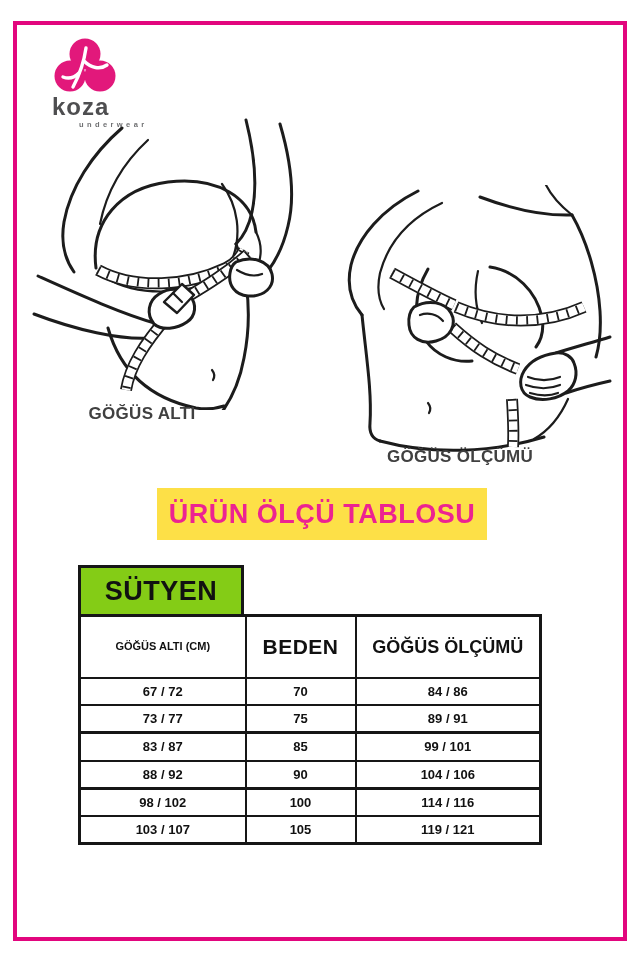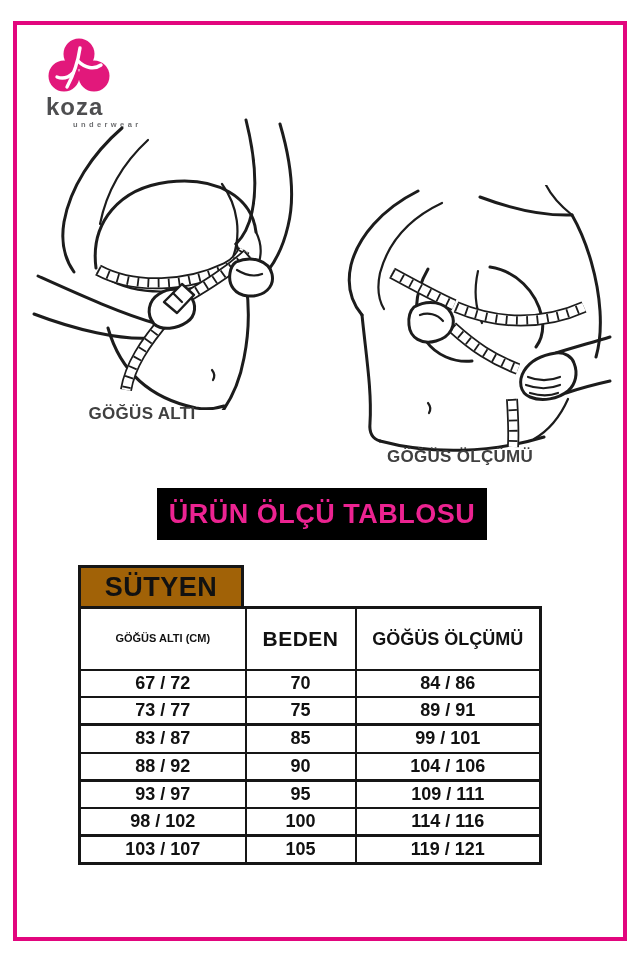--- a/index.html
+++ b/index.html
@@ -5,21 +5,21 @@
   html,body{margin:0;padding:0;background:#ffffff;}
   .page{
     position:relative;width:640px;height:960px;background:#ffffff;overflow:hidden;
     font-family:"Liberation Sans", sans-serif;color:#111;
   }
   .frame{
     position:absolute;left:13px;top:21px;width:614px;height:920px;
     box-sizing:border-box;border:4px solid #e2067e;pointer-events:none;
   }
   
-  .logo{position:absolute;left:46px;top:38px;width:110px;text-align:left;}
+  .logo{position:absolute;left:52px;top:38px;width:110px;text-align:left;}
   .logo svg{display:block;margin-left:2px;}
   .brand-name{
     font-size:24px;font-weight:bold;letter-spacing:1px;color:#4e4e50;
     line-height:1;margin-top:1px;
   }
   .brand-tagline{
     font-size:7.5px;font-weight:bold;letter-spacing:3.4px;color:#6f7072;
     line-height:1;margin-top:2px;padding-left:27px;
   }
   
@@ -32,50 +32,50 @@
   .lbl-bust{left:375px;top:447px;width:170px;}
   .ln{fill:none;stroke:#1c1c1c;stroke-width:3;stroke-linecap:round;stroke-linejoin:round;}
   .ln-thin{fill:none;stroke:#1c1c1c;stroke-width:2.2;stroke-linecap:round;}
   .hand{fill:#ffffff;stroke:#1c1c1c;stroke-width:3;stroke-linejoin:round;}
   .tape-outer{fill:none;stroke:#1c1c1c;stroke-width:12;}
   .tape-inner{fill:none;stroke:#ffffff;stroke-width:8.5;}
   .tape-ticks{fill:none;stroke:#1c1c1c;stroke-width:8.5;stroke-dasharray:1.8 8.5;}
   
   .banner{
     position:absolute;left:157px;top:488px;width:330px;height:52px;
-    background:#000000;display:flex;align-items:center;justify-content:center;
+    background:#fde047;display:flex;align-items:center;justify-content:center;
   }
   .banner-title{
     font-size:27px;font-weight:bold;color:#ec2391;letter-spacing:0.5px;white-space:nowrap;
   }
   
   .table-wrap{position:absolute;left:78px;top:565px;width:461px;}
   .category-box{
-    position:relative;z-index:2;box-sizing:border-box;width:166px;height:44px;
-    border:3px solid #161616;background:#a16207;
+    position:relative;z-index:2;box-sizing:border-box;width:166px;height:52px;
+    border:3px solid #161616;background:#84cc16;
     display:flex;align-items:center;justify-content:center;
     font-size:27px;font-weight:bold;letter-spacing:0.5px;
   }
   table.size-table{
     position:relative;margin-top:-3px;border-collapse:collapse;table-layout:fixed;
     width:461px;border:3px solid #161616;background:#fff;
   }
   .size-table col.c1{width:166px;}
   .size-table col.c2{width:110px;}
   .size-table col.c3{width:185px;}
   .size-table th,.size-table td{
     border:2px solid #161616;text-align:center;vertical-align:middle;
     font-weight:bold;padding:0;
   }
   .size-table thead th{height:60px;}
   .size-table th.h1{font-size:11px;line-height:1.25;}
   .size-table th.h1 span{display:inline-block;max-width:122px;}
   .size-table th.h2{font-size:21px;letter-spacing:0.5px;margin-left:32px;}
   .size-table th.h3{font-size:18px;}
-  .size-table tbody td{height:25.2px;font-size:18px;}
+  .size-table tbody td{height:25.2px;font-size:13px;}
   .size-table tbody tr:nth-child(even) td{border-bottom-width:3px;}
 </style>
 </head>
 <body>
 
 <div class="page">
 
   <div class="frame"></div>
 
   <div class="logo">
@@ -227,25 +227,20 @@
           <td>83 / 87</td>
           <td>85</td>
           <td>99 / 101</td>
         </tr>
         <tr>
           <td>88 / 92</td>
           <td>90</td>
           <td>104 / 106</td>
         </tr>
         <tr>
-          <td>93 / 97</td>
-          <td>95</td>
-          <td>109 / 111</td>
-        </tr>
-        <tr>
           <td>98 / 102</td>
           <td>100</td>
           <td>114 / 116</td>
         </tr>
         <tr>
           <td>103 / 107</td>
           <td>105</td>
           <td>119 / 121</td>
         </tr>
       </tbody>

